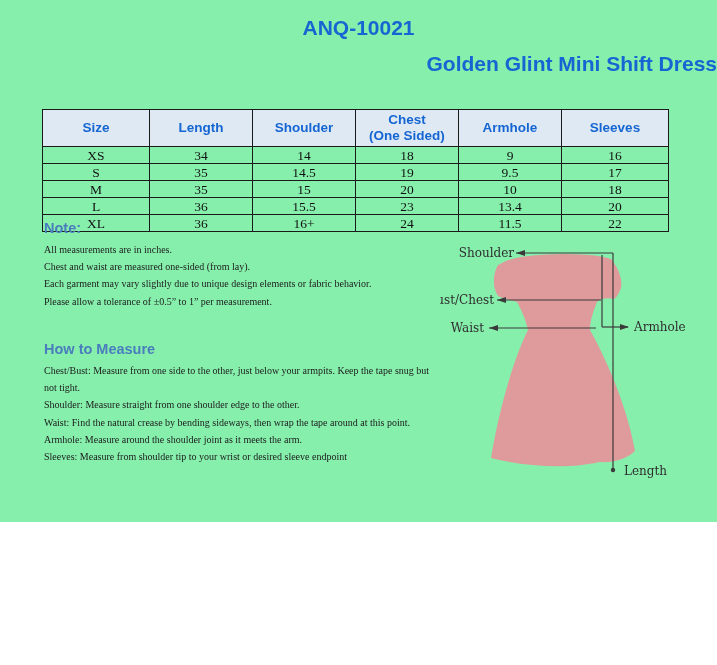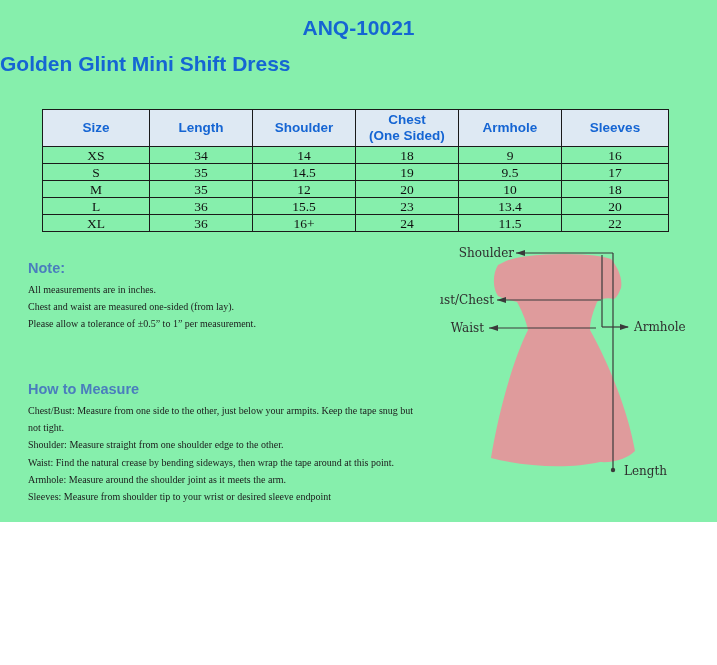--- a/index.html
+++ b/index.html
@@ -12,21 +12,21 @@
     overflow:hidden;
   }
   .doc-title{
     position:absolute;left:0;top:16px;width:717px;
     text-align:center;
     font-family:"Liberation Sans","DejaVu Sans",sans-serif;
     font-weight:bold;font-size:21px;color:#1565d3;
   }
   .doc-subtitle{
     position:absolute;left:0;top:52px;width:717px;
-    text-align:left;
+    text-align:right;
     font-family:"Liberation Sans","DejaVu Sans",sans-serif;
     font-weight:bold;font-size:21px;color:#1565d3;
   }
   table.size-chart{
     position:absolute;left:42px;top:109px;
     width:626px;border-collapse:collapse;table-layout:fixed;
   }
   table.size-chart td,table.size-chart th{
     border:1px solid #1a1a1a;
     text-align:center;vertical-align:middle;
@@ -37,21 +37,21 @@
     color:#1565d3;
     font-family:"Liberation Sans","DejaVu Sans",sans-serif;
     font-weight:bold;font-size:13.5px;
     height:36px;line-height:16px;
     white-space:pre-line;
   }
   table.size-chart td{
     font-family:"Liberation Serif","DejaVu Serif",serif;
     font-size:13.5px;height:16px;line-height:15px;color:#111;margin-left:36px;
   }
-  .text-col{position:absolute;left:28px;width:400px;margin-top:40px;}
+  .text-col{position:absolute;left:44px;width:400px;}
   .note-block{top:220px;}
   .measure-block{top:341px;}
   .section-heading{
     font-family:"Liberation Sans","DejaVu Sans",sans-serif;
     font-weight:bold;font-size:14.5px;color:#4a7dbd;
     margin:0 0 5px 0;
   }
   .text-col p{
     margin:0;font-size:10px;line-height:17.2px;color:#1b1b1b;font-family:Liberation Serif, serif;
   }
@@ -103,21 +103,21 @@
         <td>S</td>
         <td>35</td>
         <td>14.5</td>
         <td>19</td>
         <td>9.5</td>
         <td>17</td>
       </tr>
       <tr>
         <td>M</td>
         <td>35</td>
-        <td>12</td>
+        <td>15</td>
         <td>20</td>
         <td>10</td>
         <td>18</td>
       </tr>
       <tr>
         <td>L</td>
         <td>36</td>
         <td>15.5</td>
         <td>23</td>
         <td>13.4</td>
@@ -131,20 +131,21 @@
         <td>11.5</td>
         <td>22</td>
       </tr>
     </tbody>
   </table>
 
   <div class="text-col note-block">
     <div class="section-heading">Note:</div>
     <p>All measurements are in inches.</p>
     <p>Chest and waist are measured one-sided (from lay).</p>
+    <p>Each garment may vary slightly due to unique design elements or fabric behavior.</p>
     <p>Please allow a tolerance of ±0.5” to 1” per measurement.</p>
   </div>
 
   <div class="text-col measure-block">
     <div class="section-heading">How to Measure</div>
     <p>Chest/Bust: Measure from one side to the other, just below your armpits. Keep the tape snug but not tight.</p>
     <p>Shoulder: Measure straight from one shoulder edge to the other.</p>
     <p>Waist: Find the natural crease by bending sideways, then wrap the tape around at this point.</p>
     <p>Armhole: Measure around the shoulder joint as it meets the arm.</p>
     <p>Sleeves: Measure from shoulder tip to your wrist or desired sleeve endpoint</p>

